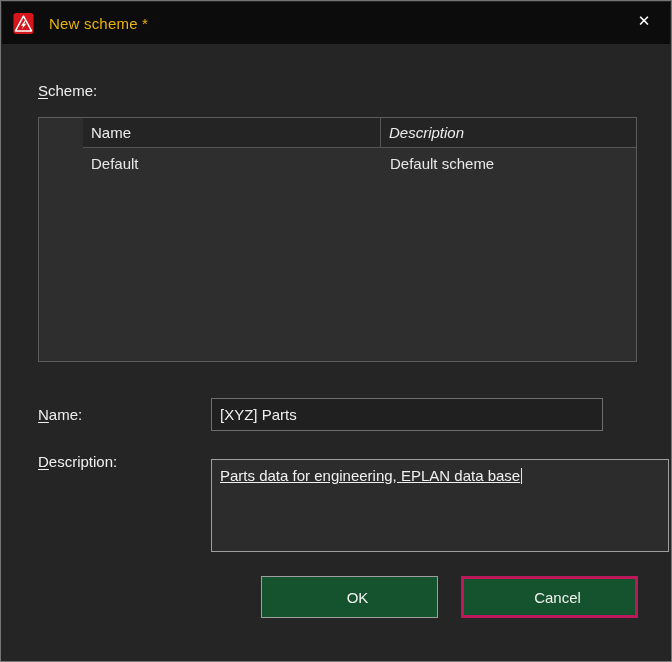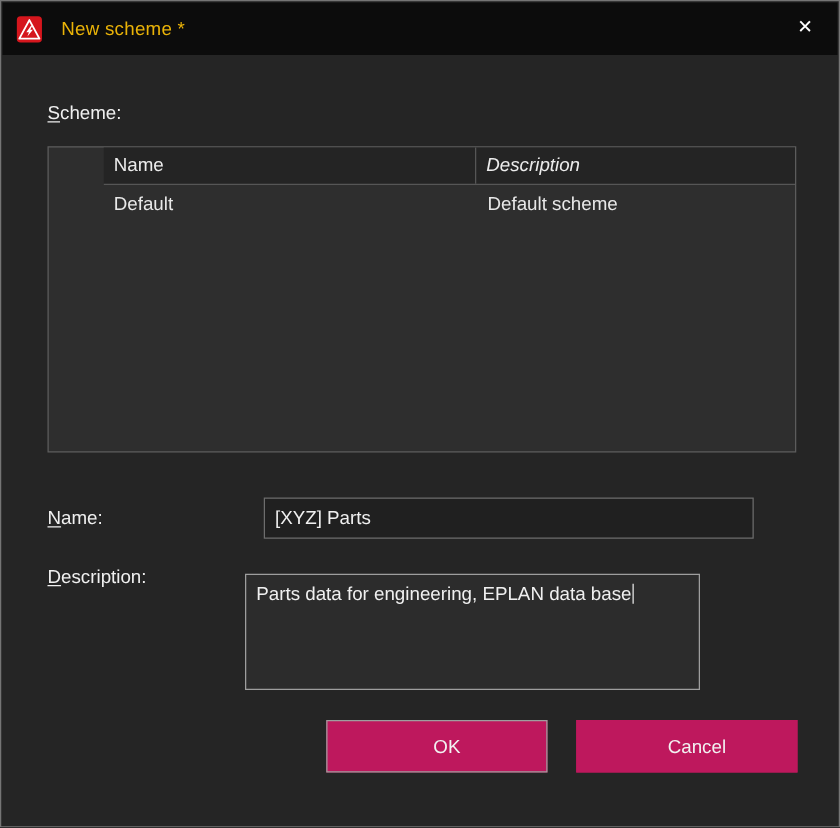--- a/index.html
+++ b/index.html
@@ -47,33 +47,33 @@
   .td-desc{ flex:1; padding-left:9px; }
 
   
   .name-input{
     position:absolute; left:210px; top:397px; width:392px; height:33px;
     background:#202020; border:1px solid #6d6d6d; color:#f0f0f0;
     font-family:"Liberation Sans", sans-serif; font-size:15px;
     line-height:31px; padding:0 8px; outline:none;
   }
   .desc-box{
-    position:absolute; left:195px; top:458px; width:364px; height:93px;
+    position:absolute; left:210px; top:458px; width:458px; height:93px;
     background:#2c2c2c; border:1px solid #9e9e9e; color:#f0f0f0;
-    font-size:15px; line-height:20px; padding:6px 8px; overflow:hidden;
+    font-size:15px; line-height:20px; padding:6px 8px; overflow:hidden;text-decoration:underline;
   }
   .caret{
     display:inline-block; width:1px; height:16px; background:#e8e8e8;
     vertical-align:-3px; margin-left:1px;
   }
 
   
   .btn{
     position:absolute; top:575px; width:177px; height:42px;
-    background:#be185d; color:#f2f2f2; font-size:15px;
+    background:#14532d; color:#f2f2f2; font-size:15px;
     font-family:"Liberation Sans", sans-serif; cursor:default;
     display:flex; align-items:center; justify-content:center;padding-left:16px;
   }
   .btn-ok{ left:260px; border:1px solid #9e9e9e; }
   .btn-cancel{ left:460px; border:3px solid #be185d; }
 </style>
 </head>
 <body>
 
 <div class="window">

